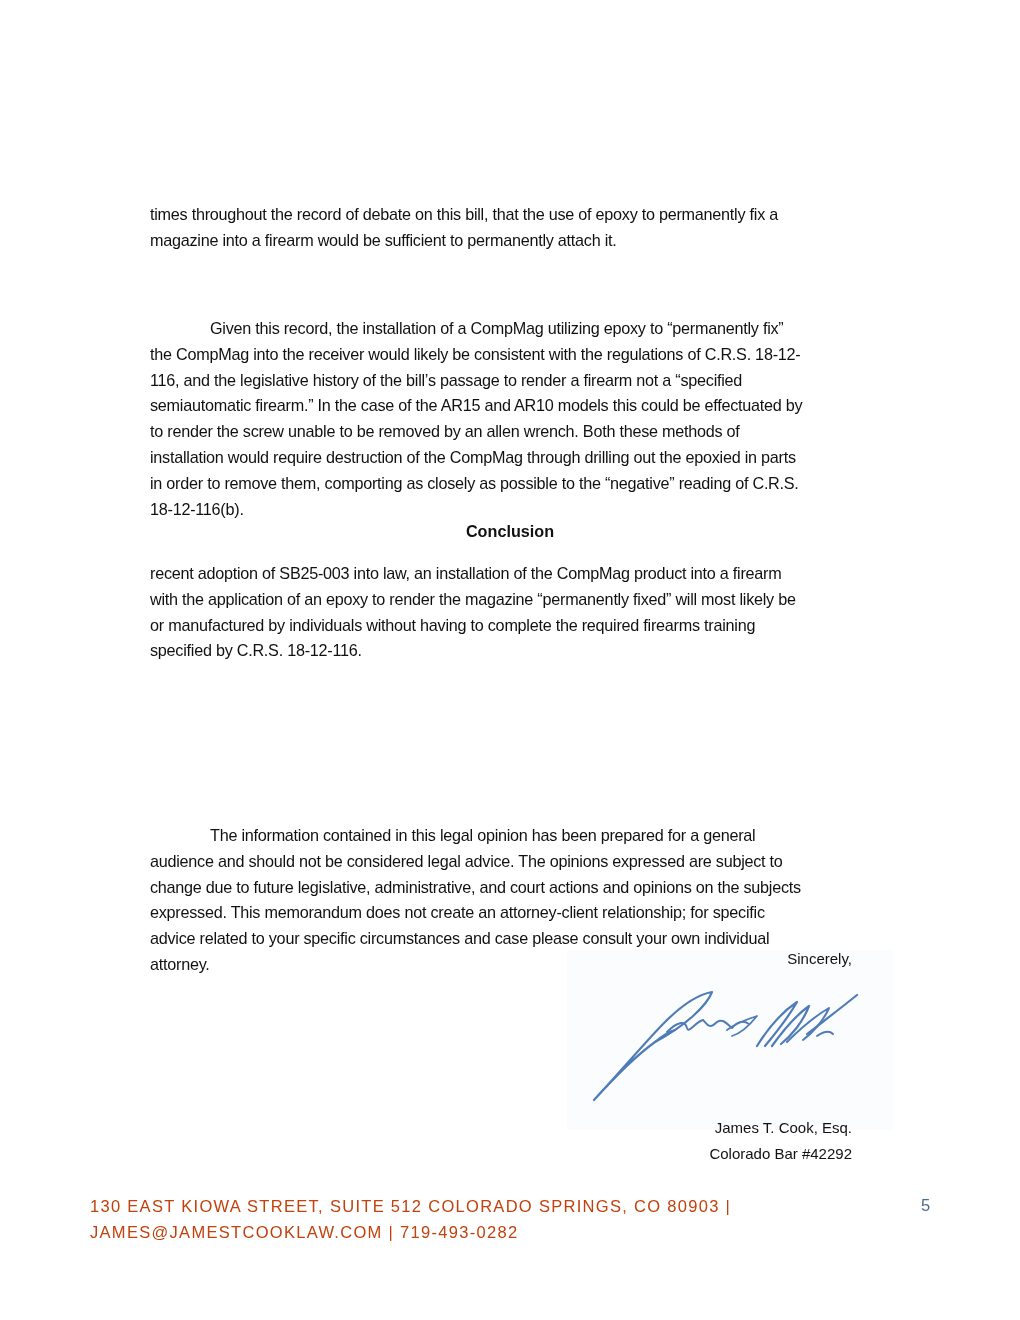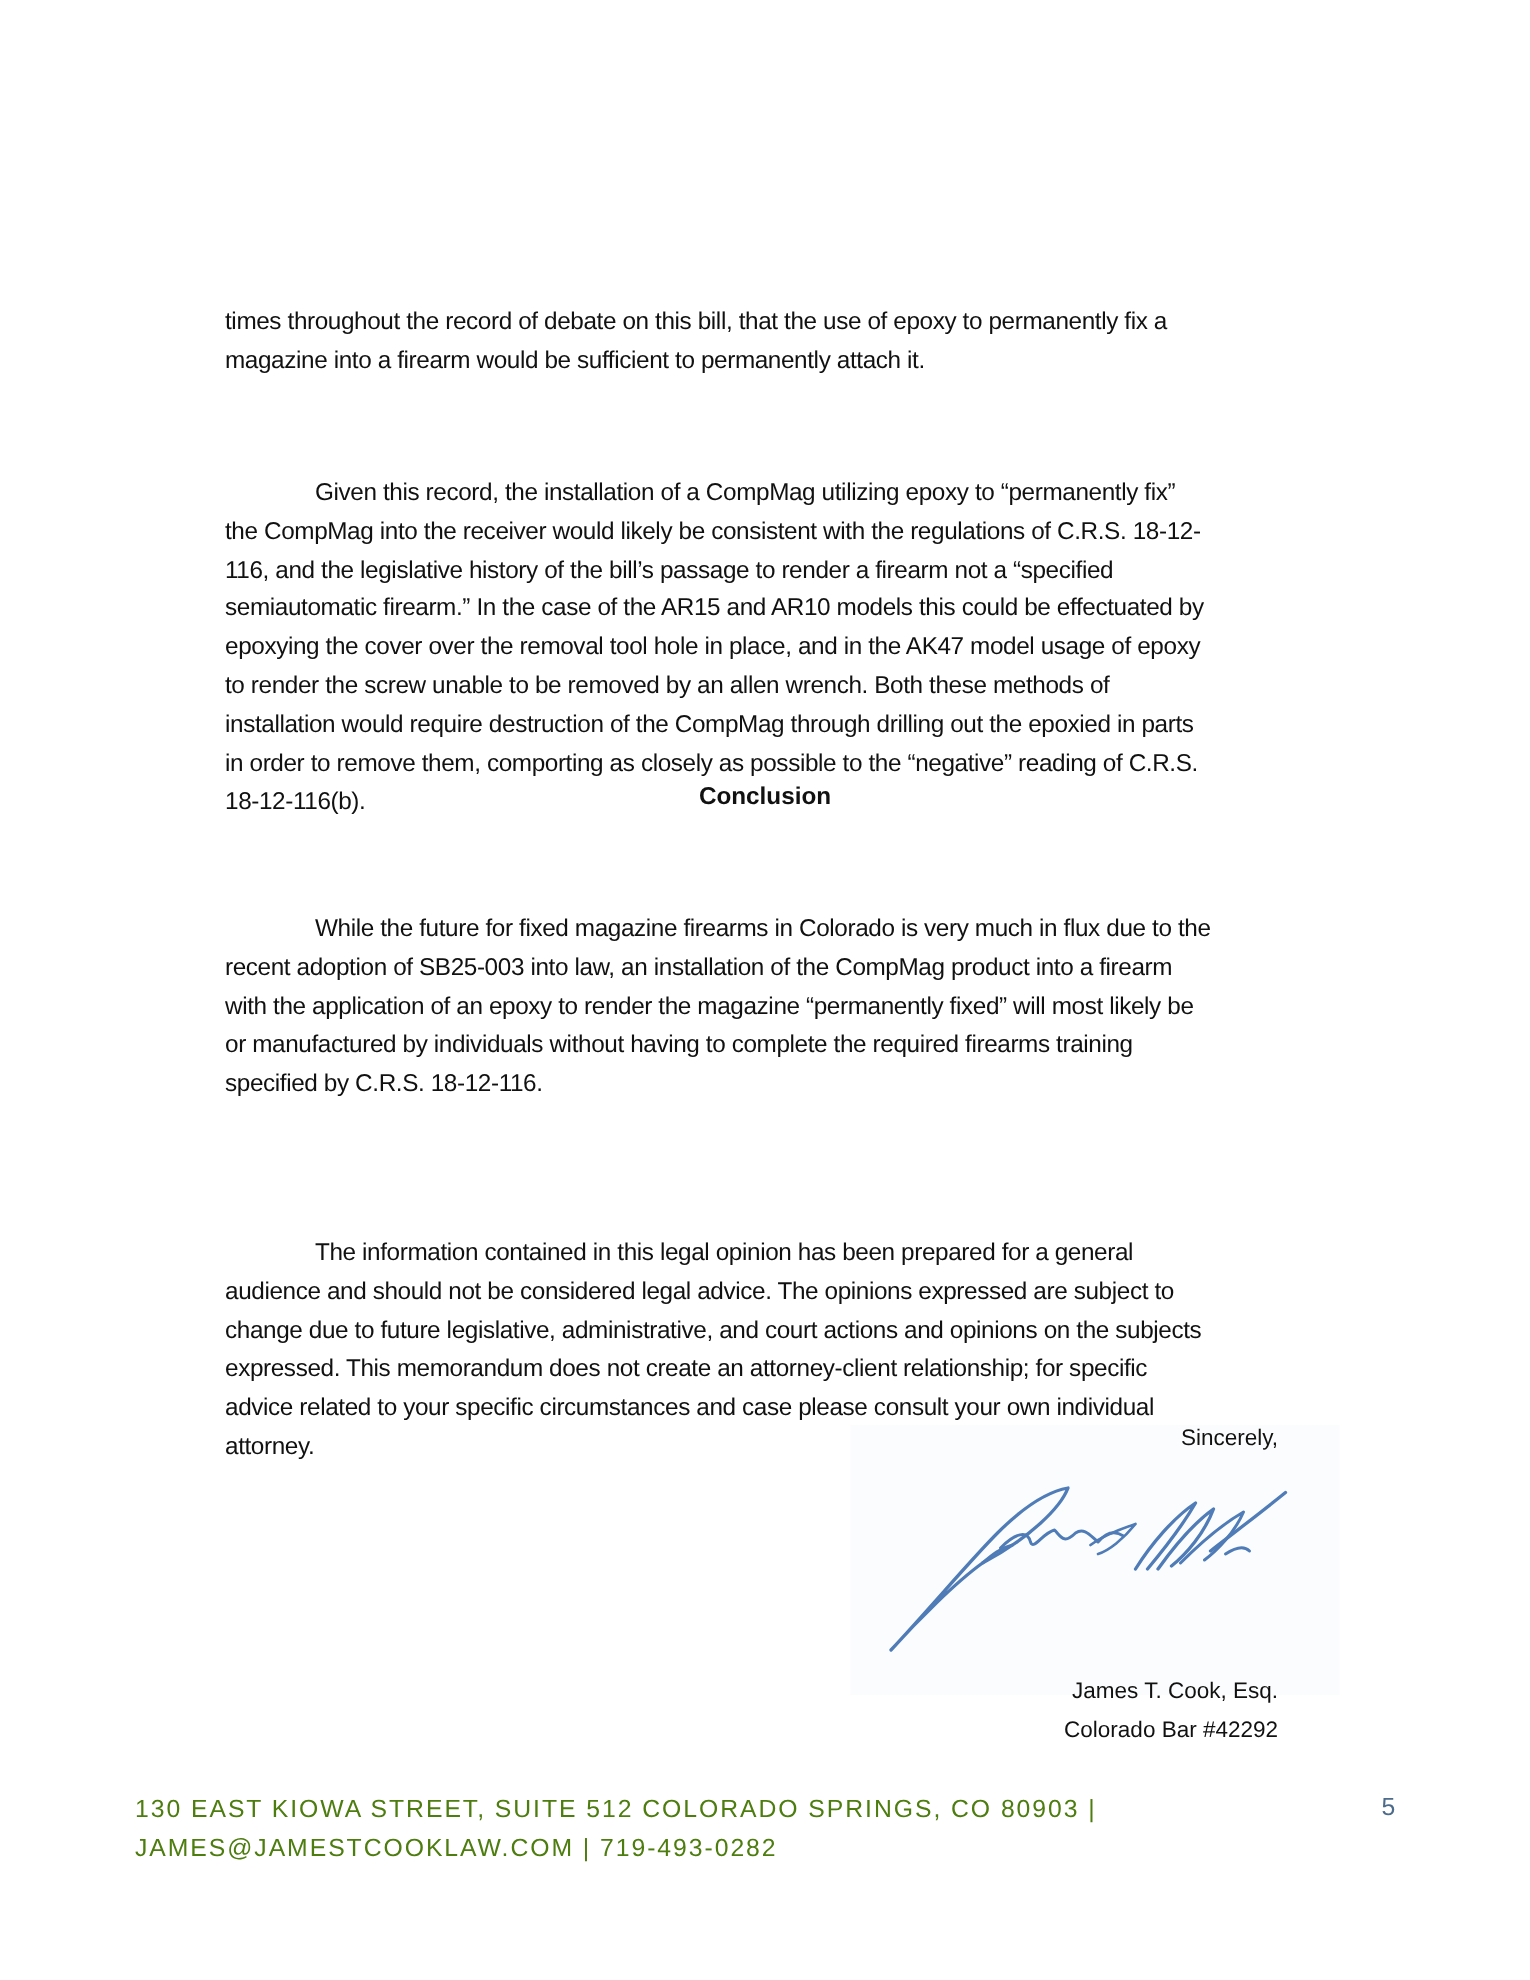--- a/index.html
+++ b/index.html
@@ -15,51 +15,49 @@
   #heading { position: absolute; top: 519px; left: 150px; width: 720px; text-align: center;
              font-weight: bold; font-size: 16.2px; line-height: 25.8px; }
   #p3 { top: 561px; }
   #p4 { top: 777px; }
   .closing { position: absolute; right: 168px; font-size: 15px; line-height: 25.8px; text-align: right; white-space: nowrap; }
   #sincerely { top: 946px; }
   #sig-name { top: 1115px; text-align: right; }
   #sig-bar { top: 1141px; }
   #signature { position: absolute; left: 567px; top: 950px; width: 326px; height: 180px; background: #fbfcfd; }
   #signature svg { position: absolute; left: 0; top: 0; }
-  .footer { position: absolute; left: 90px; font-size: 16.5px; color: #4d7c0f; letter-spacing: 1.3px; line-height: 26px; white-space: nowrap; }
+  .footer { position: absolute; left: 90px; font-size: 16.5px; color: #c2410c; letter-spacing: 1.3px; line-height: 26px; white-space: nowrap; }
   #footer-line1 { top: 1193px; }
   #footer-line2 { top: 1219px; }
   #page-number { position: absolute; left: 921px; top: 1196px; font-size: 16.5px; color: #4d6b8a; }
 </style>
 </head>
 <body>
 
 <div class="page">
 
   <div id="p1" class="body-text para">
     <span class="line">times throughout the record of debate on this bill, that the use of epoxy to permanently fix a</span>
     <span class="line">magazine into a firearm would be sufficient to permanently attach it.</span>
   </div>
 
   <div id="p2" class="body-text para">
     <span class="line indent">Given this record, the installation of a CompMag utilizing epoxy to “permanently fix”</span>
     <span class="line">the CompMag into the receiver would likely be consistent with the regulations of C.R.S. 18-12-</span>
     <span class="line">116, and the legislative history of the bill’s passage to render a firearm not a “specified</span>
     <span class="line">semiautomatic firearm.” In the case of the AR15 and AR10 models this could be effectuated by</span>
-    <span class="line">epoxying the cover over the removal tool hole in place, and in the AK47 model usage of epoxy</span>
     <span class="line">to render the screw unable to be removed by an allen wrench. Both these methods of</span>
     <span class="line">installation would require destruction of the CompMag through drilling out the epoxied in parts</span>
     <span class="line">in order to remove them, comporting as closely as possible to the “negative” reading of C.R.S.</span>
     <span class="line">18-12-116(b).</span>
   </div>
 
   <div id="heading">Conclusion</div>
 
   <div id="p3" class="body-text para">
-    <span class="line indent">While the future for fixed magazine firearms in Colorado is very much in flux due to the</span>
     <span class="line">recent adoption of SB25-003 into law, an installation of the CompMag product into a firearm</span>
     <span class="line">with the application of an epoxy to render the magazine “permanently fixed” will most likely be</span>
     <span class="line">or manufactured by individuals without having to complete the required firearms training</span>
     <span class="line">specified by C.R.S. 18-12-116.</span>
   </div>
 
   <div id="p4" class="body-text para">
     <span class="line indent">The information contained in this legal opinion has been prepared for a general</span>
     <span class="line">audience and should not be considered legal advice. The opinions expressed are subject to</span>
     <span class="line">change due to future legislative, administrative, and court actions and opinions on the subjects</span>

